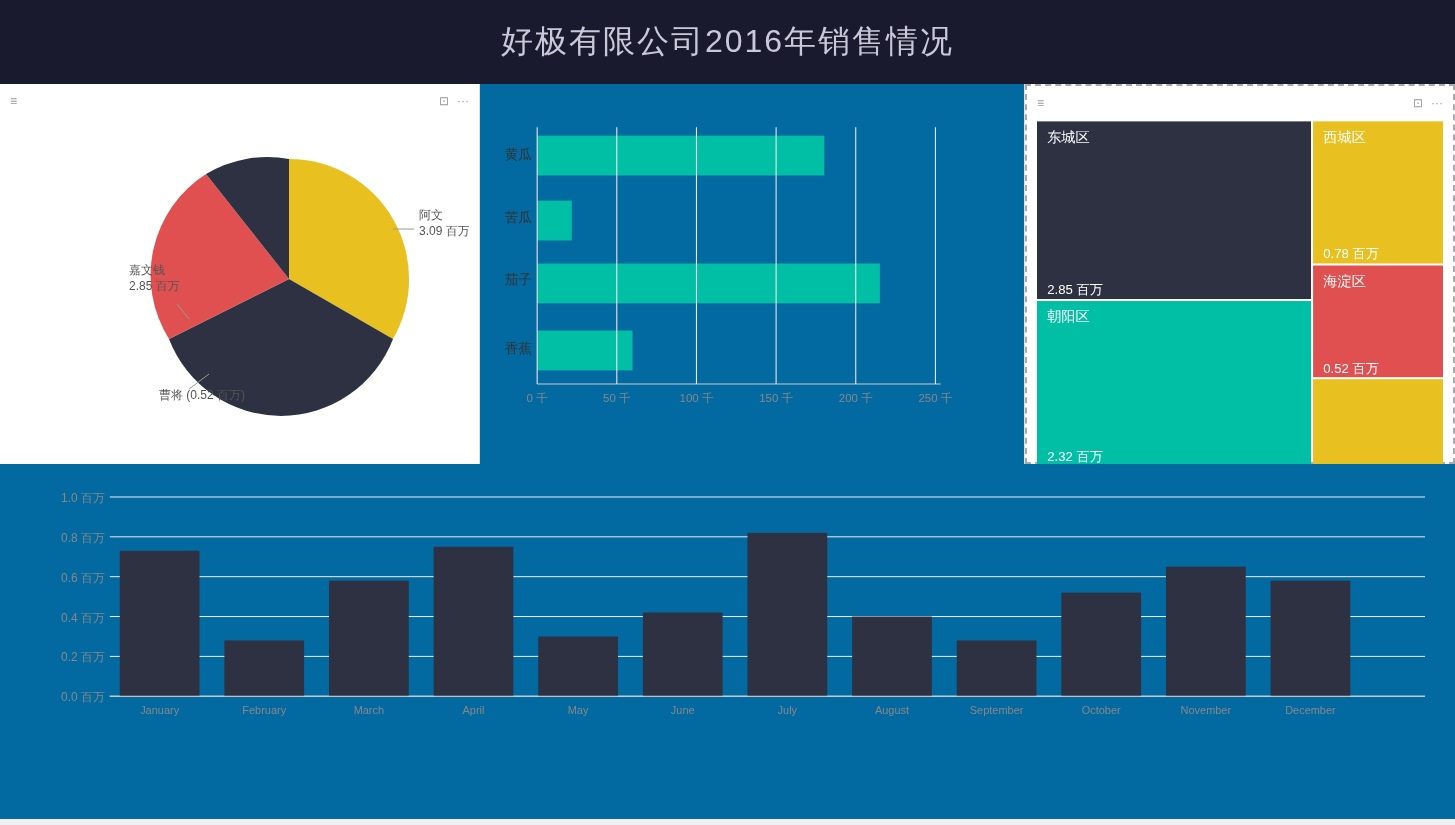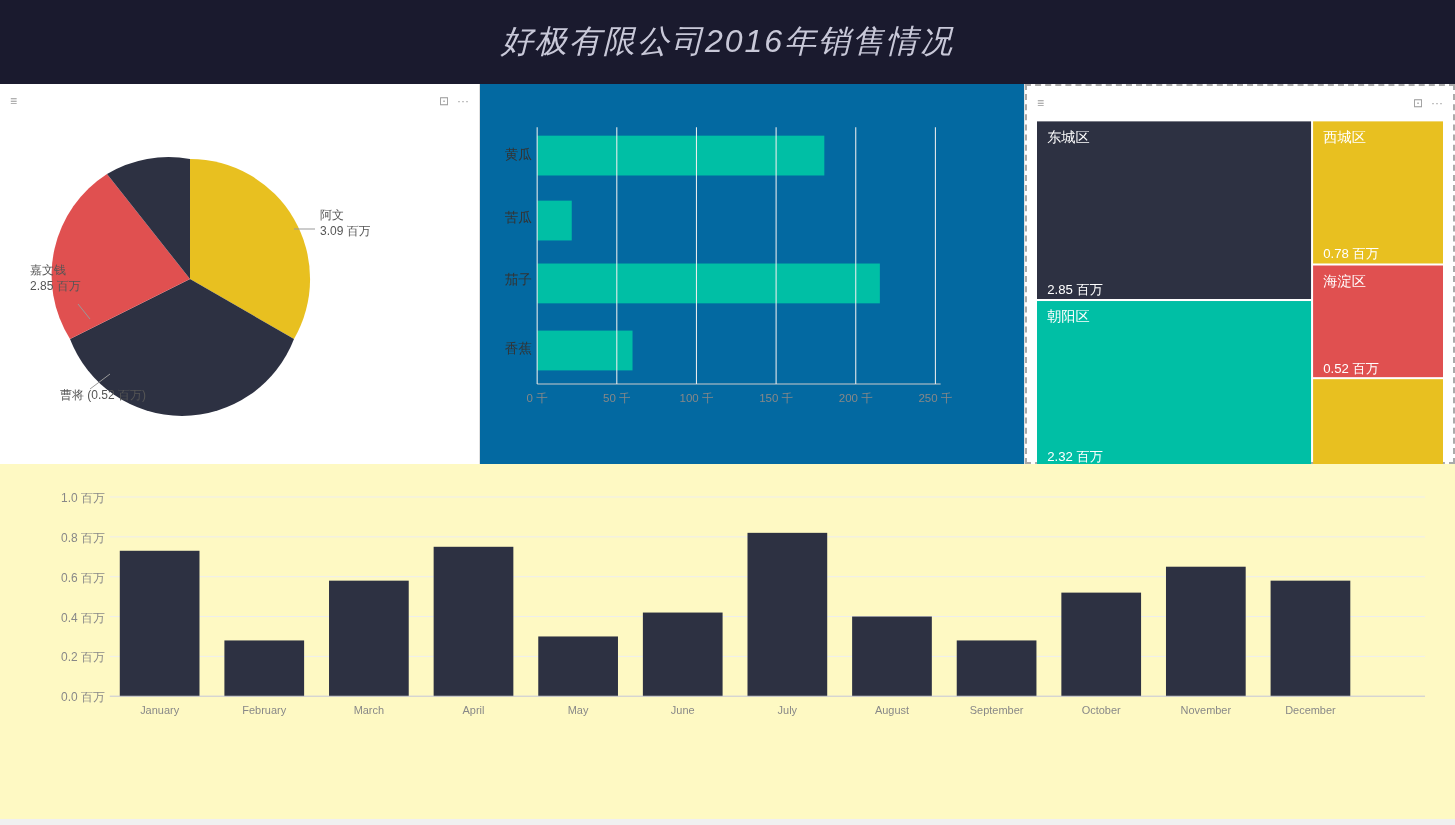--- a/index.html
+++ b/index.html
@@ -6,21 +6,20 @@
     body { background: #f0f0f0; font-family: 'Microsoft YaHei', Arial, sans-serif; width: 1455px; height: 825px; overflow: hidden; }
 
     .header {
       background: #1a1a2e;
       color: #c8c8d8;
       text-align: center;
       font-size: 32px;
       font-weight: 400;
       padding: 20px 0;
       letter-spacing: 2px;
-      font-style: italic;
     }
 
     .main-content {
       display: flex;
       flex-direction: row;
       width: 100%;
       height: calc(825px - 90px);
     }
 
     .left-section {
@@ -61,21 +60,21 @@
       gap: 8px;
       color: #999;
       font-size: 12px;
     }
 
     .pie-container {
       width: 100%;
       height: 100%;
       display: flex;
       align-items: center;
-      justify-content: flex-start;
+      justify-content: flex-end;
       position: relative;
     }
 
     
     .bar-h-panel {
       flex: 1;
       background: #0369a1;
       position: relative;
       padding: 10px;
       border-right: 1px solid #e0e0e0;
@@ -85,21 +84,21 @@
     .treemap-panel {
       width: 430px;
       background: #fff;
       position: relative;
       padding: 10px;
       border: 2px dashed #aaa;
     }
 
     
     .bottom-bar-panel {
-      background: #fef9c3;
+      background: #0369a1;
       flex: 1;
       position: relative;
       padding: 10px 20px 40px 60px;
     }
 
     
     svg text { font-family: 'Microsoft YaHei', Arial, sans-serif; }
   </style>
 </head>
 <body>

